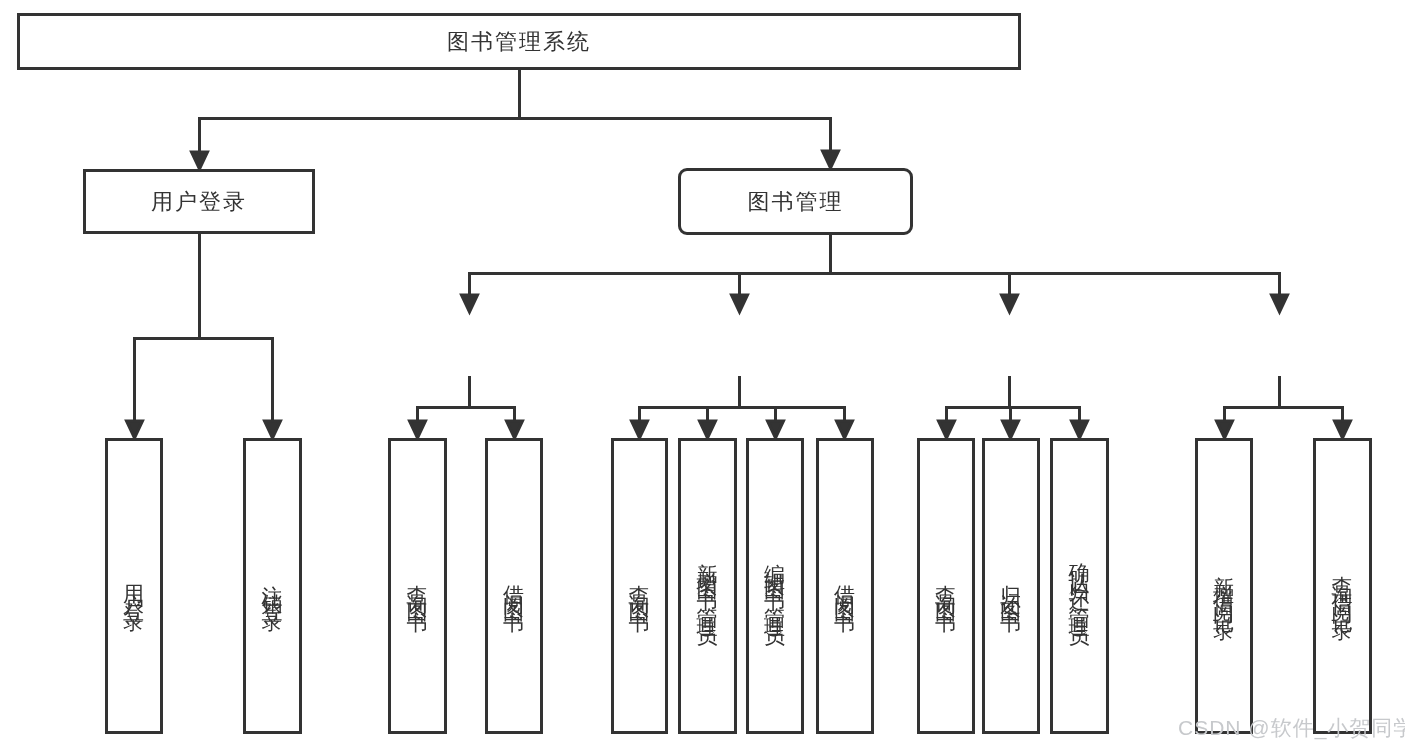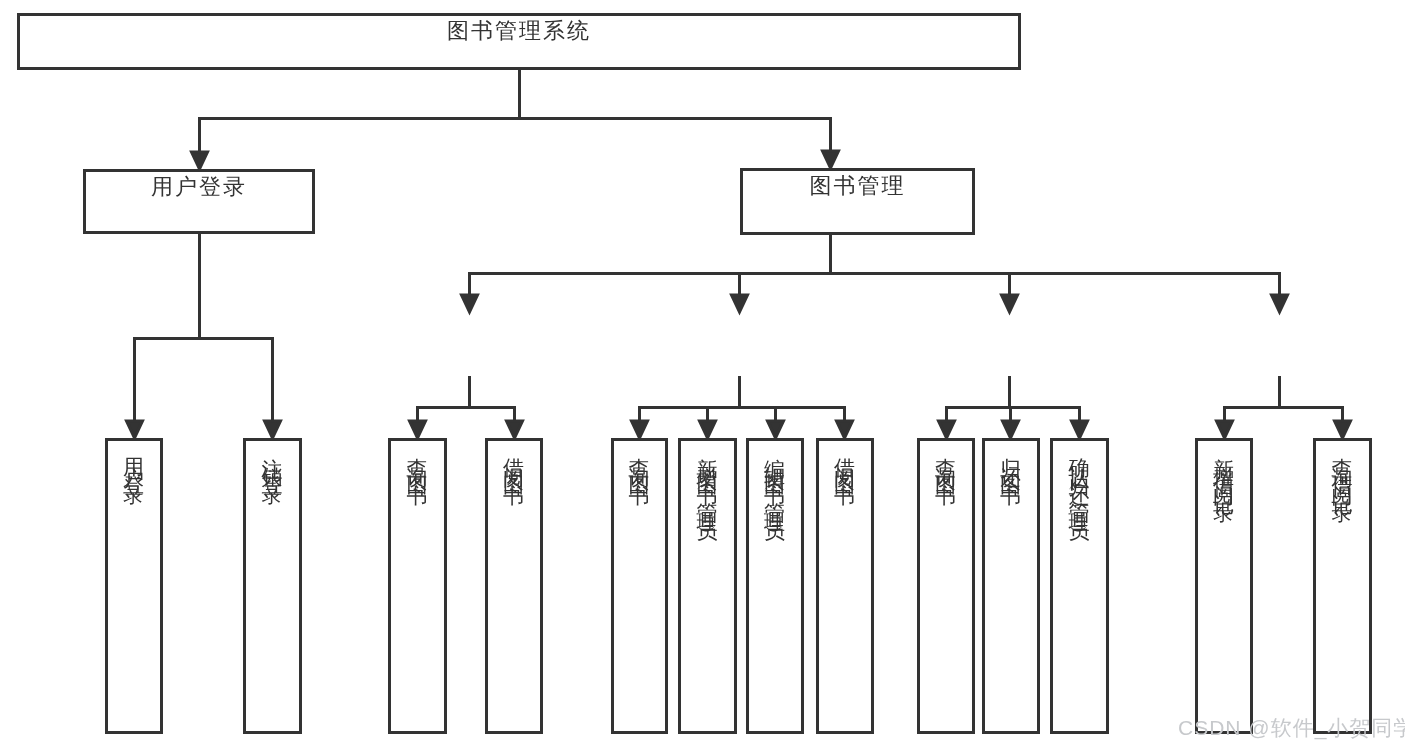--- a/index.html
+++ b/index.html
@@ -16,20 +16,21 @@
     left: 0; top: 0;
     width: 1405px; height: 747px;
     pointer-events: none;
   }
   .box, .vbox {
     position: absolute;
     box-sizing: border-box;
     background: #ffffff;
     border: 3px solid #333333;
     display: flex;
+    align-items: center;
     justify-content: center;
     color: #333333;
   }
   .box span {
     font-size: 22px;
     letter-spacing: 2px;
     white-space: nowrap;
     color: #333333;
   }
   .vbox span {
@@ -100,21 +101,21 @@
     </g>
   </svg>
 
   <div class="box" style="left:17px; top:13px; width:1004px; height:57px;">
     <span>图书管理系统</span>
   </div>
 
   <div class="box" style="left:83px; top:169px; width:232px; height:65px;">
     <span>用户登录</span>
   </div>
-  <div class="box" style="left:740px; top:168px; width:235px; height:67px;">
+  <div class="box" style="left:678px; top:168px; width:235px; height:67px;border-radius:9px;">
     <span>图书管理</span>
   </div>
 
 
   <div class="vbox" style="left:105px; top:438px; width:58px; height:296px;">
     <span>用户登录</span>
   </div>
   <div class="vbox" style="left:243px; top:438px; width:59px; height:296px;">
     <span>注销登录</span>
   </div>

